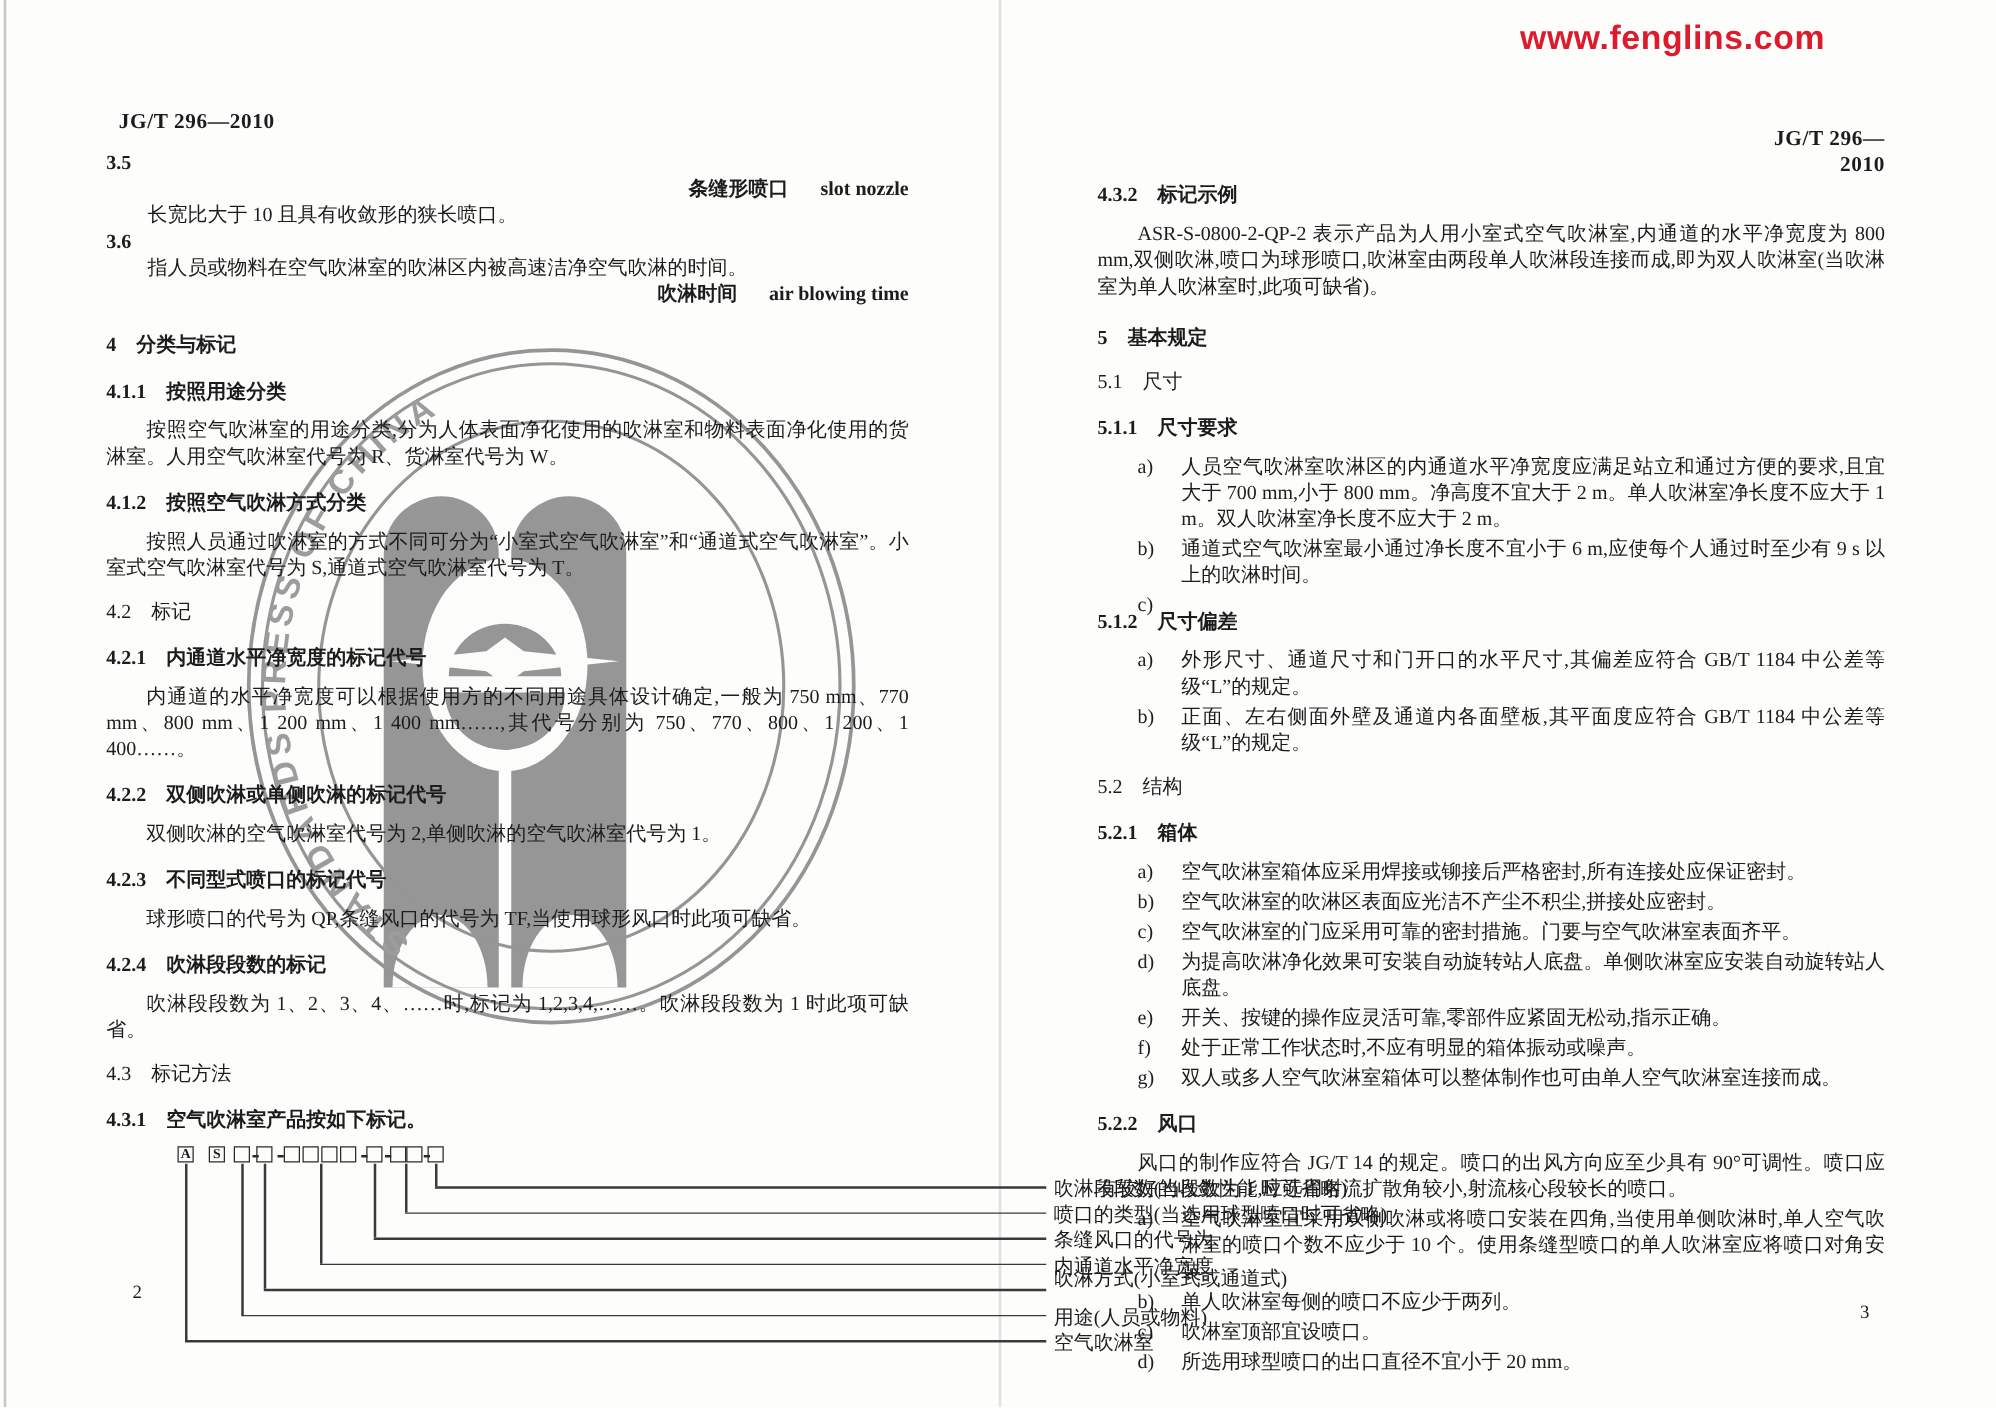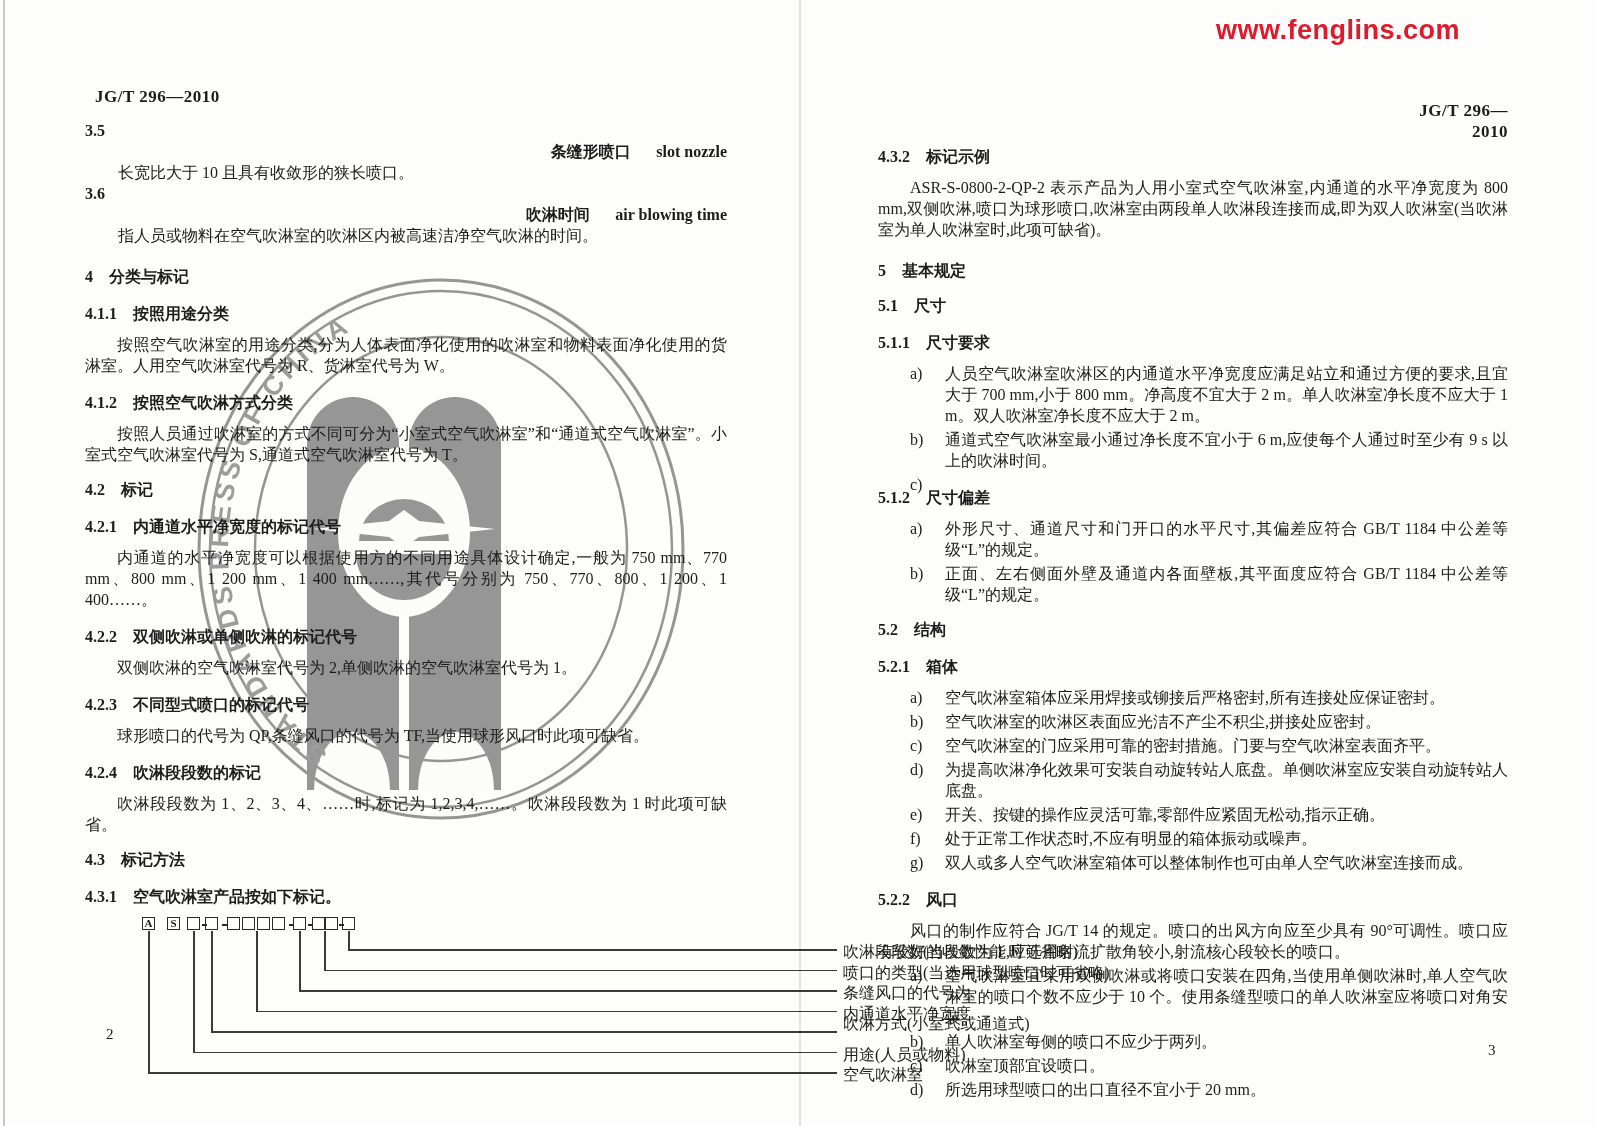--- a/index.html
+++ b/index.html
@@ -30,21 +30,21 @@
   .col-left{left:85px; top:106px; width:642px;}
   .col-right{left:878px; top:130px; width:630px;}
 
   .blk{margin:0;}
   .blk.num{font-weight:bold;}
   .col-left > .flow > .blk:first-child{margin-top:14px;}
   .blk.term{font-weight:bold; margin-left:33px;text-align:right;}
   .blk.term .en{margin-left:1.6em;}
   .blk.def{margin-left:33px;}
   .blk.h1{font-weight:bold; margin-top:20px; margin-bottom:12px;}
-  .blk.h2{font-weight:bold; margin-top:14px; margin-bottom:11px;}
+  .blk.h2{font-weight:normal; margin-top:14px; margin-bottom:11px;}
   .blk.h3{font-weight:bold; margin-top:16px; margin-bottom:10px;}
   .blk.para{margin-top:8px; text-indent:2em; text-align:justify;}
   .blk.li{margin-top:3px; position:relative; padding-left:67px; text-align:justify;}
   .blk.li .li-label{position:absolute; left:32px; font-style:normal;}
 
   
   .diagram{position:relative; margin-top:10px; height:172px;}
   .dbox{position:absolute; top:0; width:11px; height:11px; border:1.5px solid #2a2a2a; background:transparent;
         font-size:11px; font-weight:bold; text-align:center; line-height:11px;}
   .dhyph{position:absolute; top:7px; width:5px; height:1.5px; background:#2a2a2a;}
@@ -93,22 +93,22 @@
       </text>
     </svg>
   </div>
 
   <div class="col col-left">
     <div class="flow">
         <div class="blk num">3.5</div>
         <div class="blk term"><span>条缝形喷口</span><span class="en">slot nozzle</span></div>
         <div class="blk def">长宽比大于 10 且具有收敛形的狭长喷口。</div>
         <div class="blk num">3.6</div>
+        <div class="blk def">指人员或物料在空气吹淋室的吹淋区内被高速洁净空气吹淋的时间。</div>
         <div class="blk term"><span>吹淋时间</span><span class="en">air blowing time</span></div>
-        <div class="blk def">指人员或物料在空气吹淋室的吹淋区内被高速洁净空气吹淋的时间。</div>
         <div class="blk h1">4　分类与标记</div>
         <div class="blk h3">4.1.1　按照用途分类</div>
         <div class="blk para">按照空气吹淋室的用途分类,分为人体表面净化使用的吹淋室和物料表面净化使用的货淋室。人用空气吹淋室代号为 R、货淋室代号为 W。</div>
         <div class="blk h3">4.1.2　按照空气吹淋方式分类</div>
         <div class="blk para">按照人员通过吹淋室的方式不同可分为“小室式空气吹淋室”和“通道式空气吹淋室”。小室式空气吹淋室代号为 S,通道式空气吹淋室代号为 T。</div>
         <div class="blk h2">4.2　标记</div>
         <div class="blk h3">4.2.1　内通道水平净宽度的标记代号</div>
         <div class="blk para">内通道的水平净宽度可以根据使用方的不同用途具体设计确定,一般为 750 mm、770 mm、800 mm、1 200 mm、1 400 mm……,其代号分别为 750、770、800、1 200、1 400……。</div>
         <div class="blk h3">4.2.2　双侧吹淋或单侧吹淋的标记代号</div>
         <div class="blk para">双侧吹淋的空气吹淋室代号为 2,单侧吹淋的空气吹淋室代号为 1。</div>

